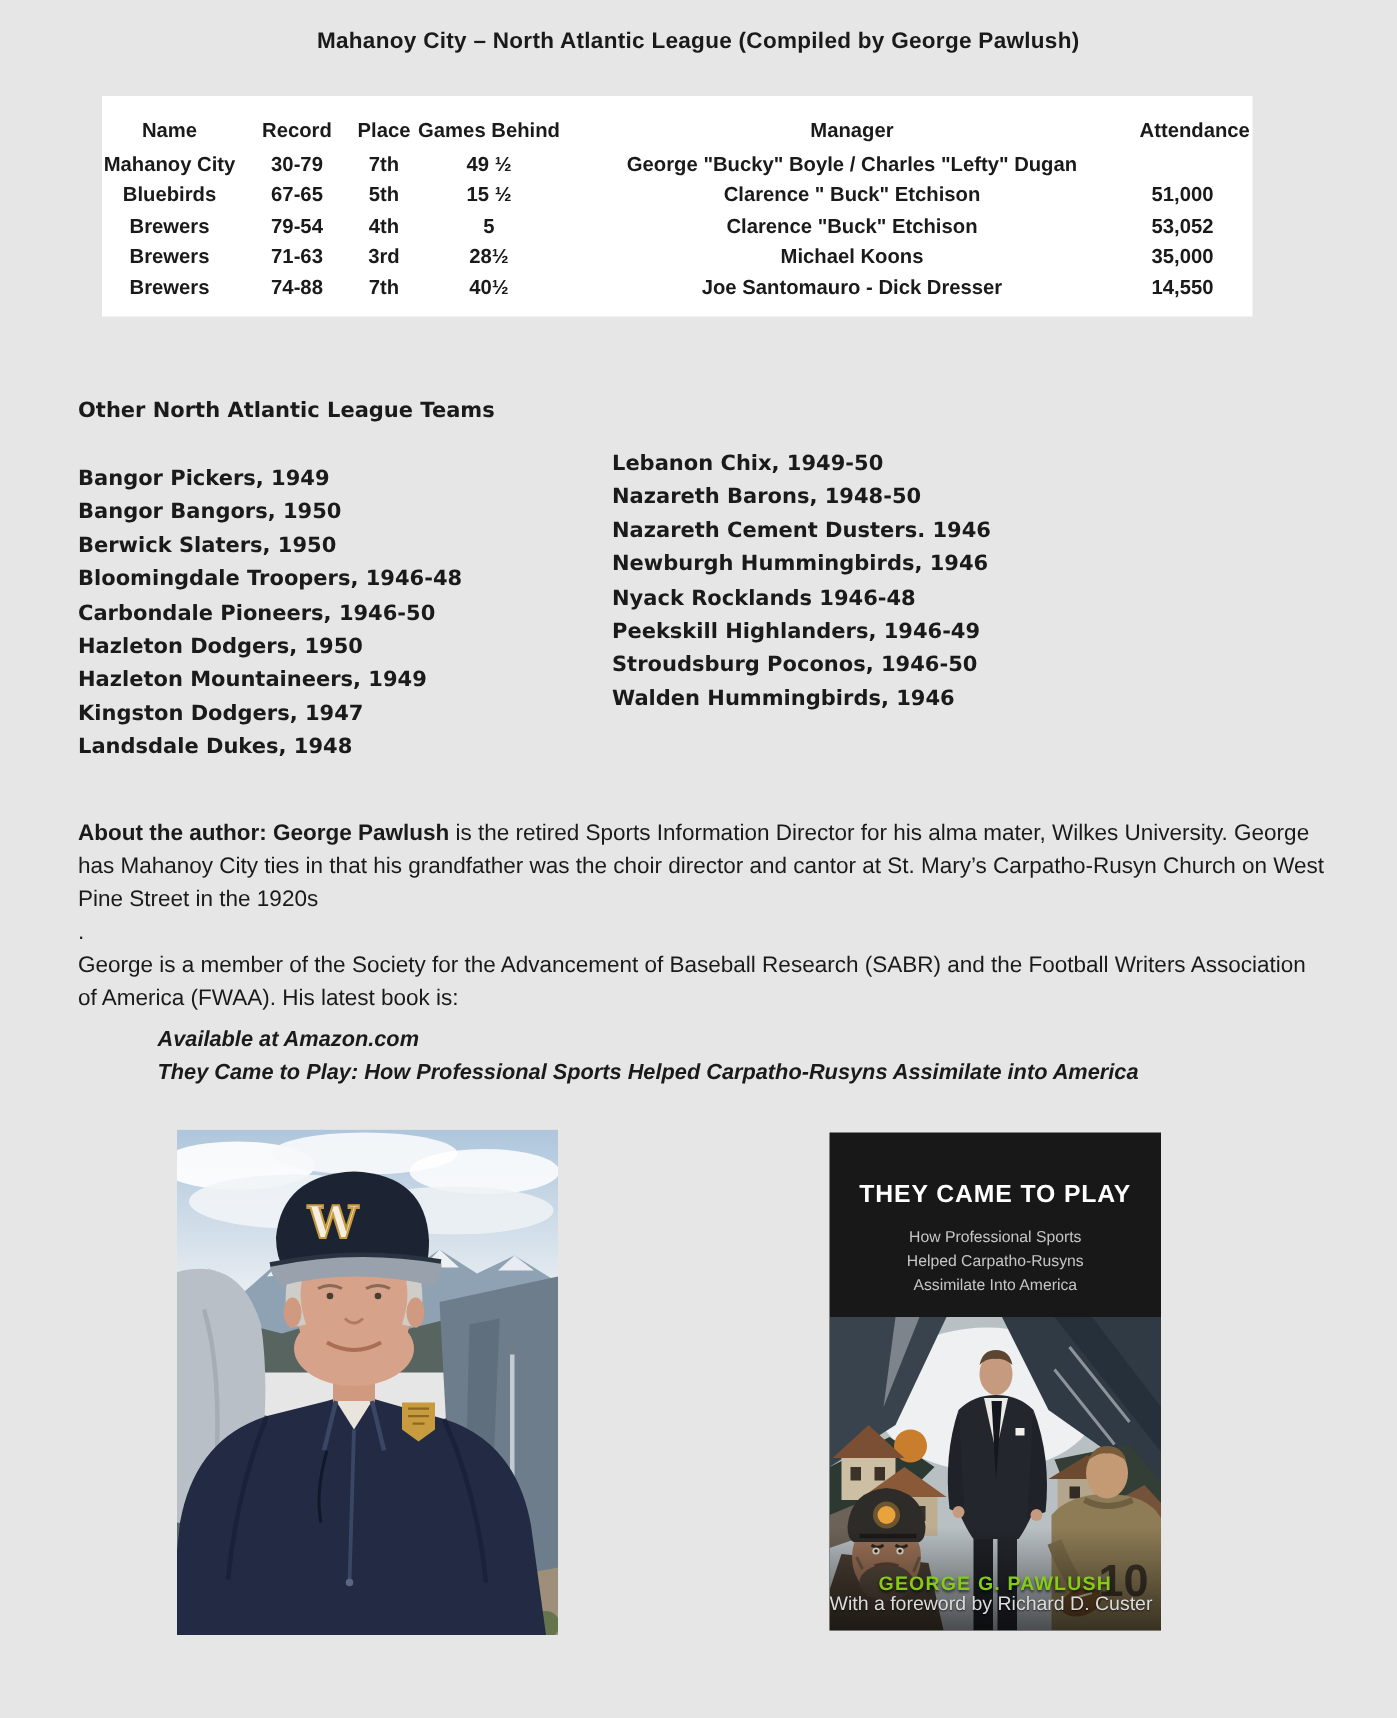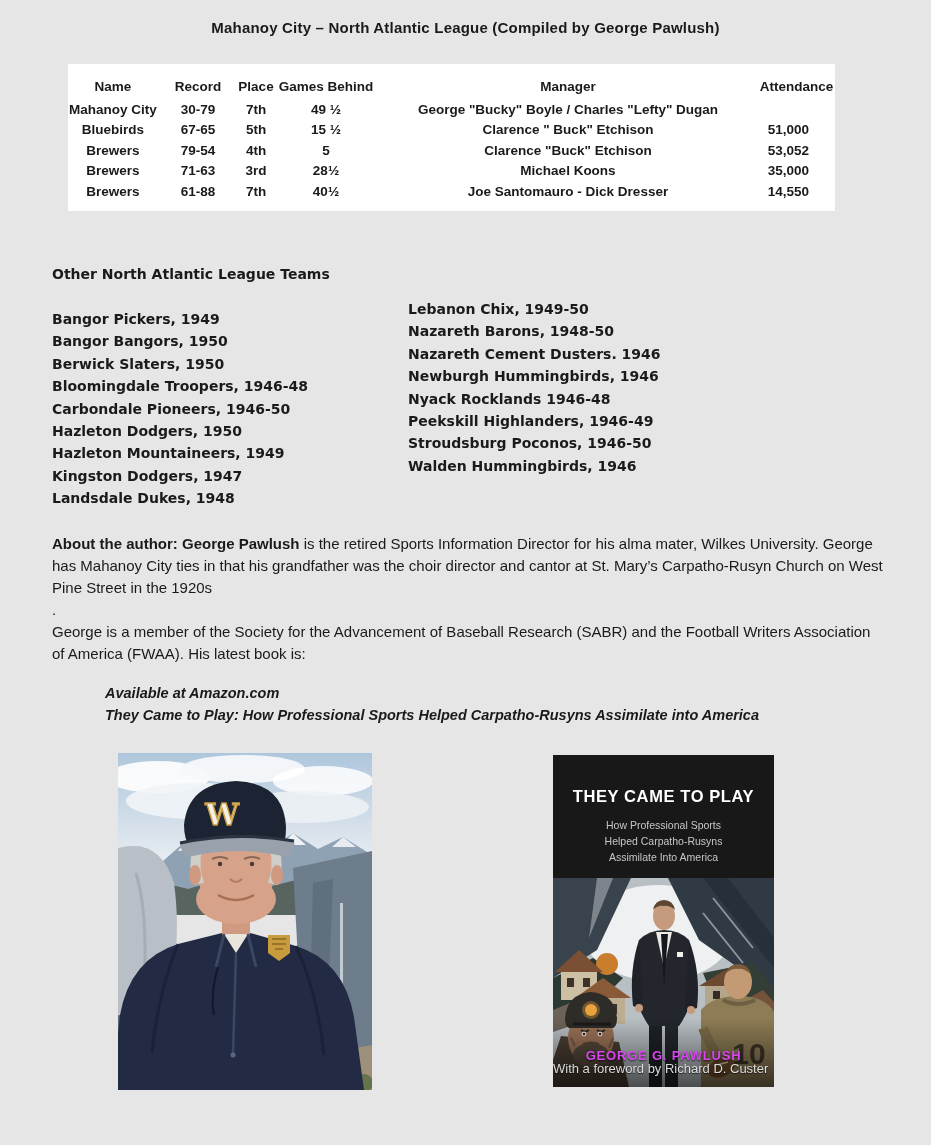--- a/index.html
+++ b/index.html
@@ -13,34 +13,34 @@
   .standings th { padding:0 0 5px 0; font-weight:bold; text-align:center; }
   .standings td { text-align:center; height:20.5px; padding:0; white-space:nowrap; overflow:visible; }
   .standings th.att { text-align:center; }
   .standings td.att { text-align:right; padding-right:26px; }
 
   .other-heading { position:absolute; left:52px; top:266px; font-family:"DejaVu Sans",sans-serif; font-size:14px; font-weight:bold; }
   .team-list { position:absolute; font-family:"DejaVu Sans",sans-serif; font-size:14px; font-weight:bold; line-height:22.4px; white-space:nowrap; }
   .team-list.left { left:52px; top:308px; }
   .team-list.right { left:408px; top:298px; }
 
-  .about { position:absolute; left:52px; top:533px; width:834px; font-size:15px; line-height:22px; }
+  .about { position:absolute; left:52px; top:545px; width:834px; font-size:15px; line-height:22px; }
   .about p { margin:0; }
   .about .lead { font-weight:bold; }
 
   .promo { position:absolute; left:105px; top:682px; font-size:14.5px; font-weight:bold; font-style:italic; line-height:22px; white-space:nowrap; }
 
   .photo { position:absolute; left:118px; top:753px; width:254px; height:337px; overflow:hidden; }
   .photo svg { display:block; }
 
   .cover { position:absolute; left:553px; top:755px; width:221px; height:332px; background:#181818; overflow:hidden; }
   .cover-title { position:absolute; top:32px; left:0; width:100%; text-align:center; color:#ffffff; font-weight:bold; font-size:16.5px; letter-spacing:0.6px; }
   .cover-subtitle { position:absolute; top:62px; left:0; width:100%; text-align:center; color:#c6c6c6; font-size:10.5px; line-height:16px; }
   .cover-scene { position:absolute; top:123px; left:0; width:221px; height:209px; }
-  .cover-author { position:absolute; bottom:24px; left:0; width:100%; text-align:center; color:#d946ef; font-weight:bold; font-size:13px; letter-spacing:0.8px; text-shadow:0 1px 2px rgba(0,0,0,0.7); }
+  .cover-author { position:absolute; bottom:24px; left:0; width:100%; text-align:center; color:#84cc16; font-weight:bold; font-size:13px; letter-spacing:0.8px; text-shadow:0 1px 2px rgba(0,0,0,0.7); }
   .cover-foreword { position:absolute; bottom:11px; left:0; width:100%; text-align:left; color:#dcdcdc; font-size:13px; text-shadow:0 1px 1px rgba(0,0,0,0.7); }
 </style>
 </head>
 <body>
 
 <div class="page">
 
   <div class="title">Mahanoy City – North Atlantic League (Compiled by George Pawlush)</div>
 
   <div class="standings">
@@ -91,21 +91,21 @@
         <tr>
           <td>Brewers</td>
           <td>71-63</td>
           <td>3rd</td>
           <td>28½</td>
           <td>Michael Koons</td>
           <td class="att">35,000</td>
         </tr>
         <tr>
           <td>Brewers</td>
-          <td>61-88</td>
+          <td>74-88</td>
           <td>7th</td>
           <td>40½</td>
           <td>Joe Santomauro - Dick Dresser</td>
           <td class="att">14,550</td>
         </tr>
       </tbody>
     </table>
   </div>
 
   <div class="other-heading">Other North Atlantic League Teams</div>

